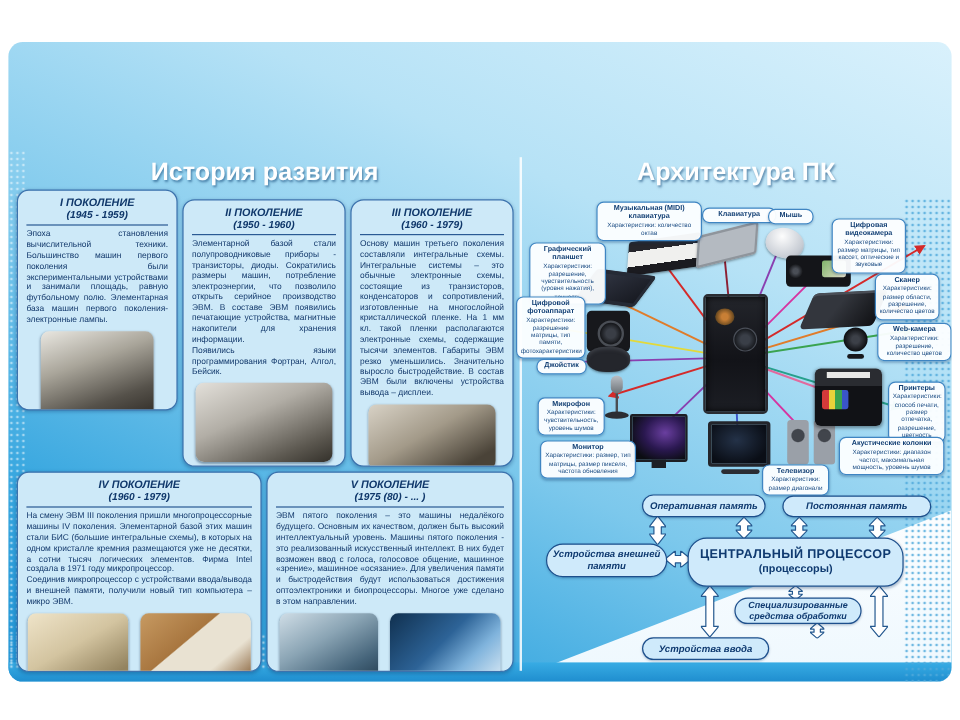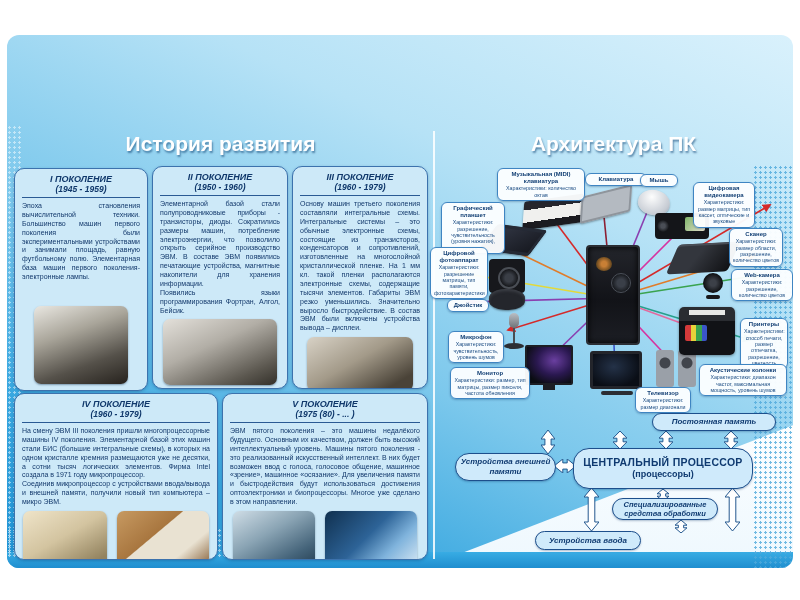--- a/index.html
+++ b/index.html
@@ -33,23 +33,23 @@
     text-shadow:1px 2px 2px rgba(10,60,110,.55); text-align:center; z-index:5; }
   .sec-head.left { left:0; width:427px; }
   .sec-head.right { left:427px; width:359px; }
   .divider { position:absolute; left:426px; top:96px; width:2px; height:428px;
     background:rgba(255,255,255,.85); z-index:4; }
 
   
   .gen-card { position:absolute; background:#cde9f8; border:1.5px solid #3c72ad; border-radius:10px;
     padding:5px 7px 6px; overflow:hidden; z-index:5; display:flex; flex-direction:column;
     box-shadow:0 1px 3px rgba(10,50,100,.3); }
-  .g1 { left:7px;  top:133px; width:134px; height:223px;justify-content:flex-end; }
+  .g1 { left:7px;  top:123px; width:134px; height:184px; }
   .g2 { left:145px;top:131px; width:136px; height:223px; }
-  .g3 { left:285px;top:131px; width:136px; height:223px; }
+  .g3 { left:285px;top:131px; width:136px; height:223px;border-radius:11px; }
   .g4 { left:7px;  top:358px; width:204px; height:167px; }
   .g5 { left:215px;top:358px; width:206px; height:167px; }
   .gen-title { font-style:italic; font-weight:bold; font-size:9px; color:#10386b; text-align:center; }
   .gen-years { font-style:italic; font-weight:bold; font-size:8.5px; color:#10386b; text-align:center; }
   .gen-rule { border-top:1px solid #2a5a94; margin:3px 0 4px; }
   .gen-text { font-size:7px; line-height:1.27; color:#12386b; text-align:justify; white-space:pre-line; }
   .gen-photos { margin-top:auto; display:flex; justify-content:center; gap:10px; padding-top:4px; }
   .photo { border-radius:7px; box-shadow:0 1px 2px rgba(0,30,60,.4); }
   .ph1 { width:94px; height:78px; background:linear-gradient(160deg,#e9e7e1 0%,#a9a59a 35%,#55514a 70%,#262younger); background:linear-gradient(160deg,#e9e7e1 0%,#a9a59a 35%,#55514a 70%,#26221d 100%); }
   .ph2 { width:114px; height:66px; background:linear-gradient(155deg,#e3e0da 0%,#b2aea6 40%,#5b574f 80%,#33302a 100%); }
@@ -324,20 +324,21 @@
     </div>
     <div class="dev" style="left:692px;top:329px;width:88px;">
       <div class="dev-name">Акустические колонки</div>
       <div class="dev-chars">Характеристики: диапазон частот, максимальная мощность, уровень шумов</div>
     </div>
     <div class="dev" style="left:628px;top:352px;width:56px;">
       <div class="dev-name">Телевизор</div>
       <div class="dev-chars">Характеристики: размер диагонали</div>
     </div>
 
+    <div class="diag-box b-ram">Оперативная память</div>
     <div class="diag-box b-rom">Постоянная память</div>
     <div class="diag-box b-ext">Устройства внешней памяти</div>
     <div class="diag-box b-cpu">
       <span class="l1">ЦЕНТРАЛЬНЫЙ ПРОЦЕССОР</span>
       <span class="l2">(процессоры)</span>
     </div>
     <div class="diag-box b-input">Устройства ввода</div>
     <div class="diag-box b-spec">Специализированные средства обработки</div>
 
     <div class="barrow" style="left:534px;top:395px;width:14px;height:24px;"><svg width="14" height="24" viewBox="0 0 14 24">

